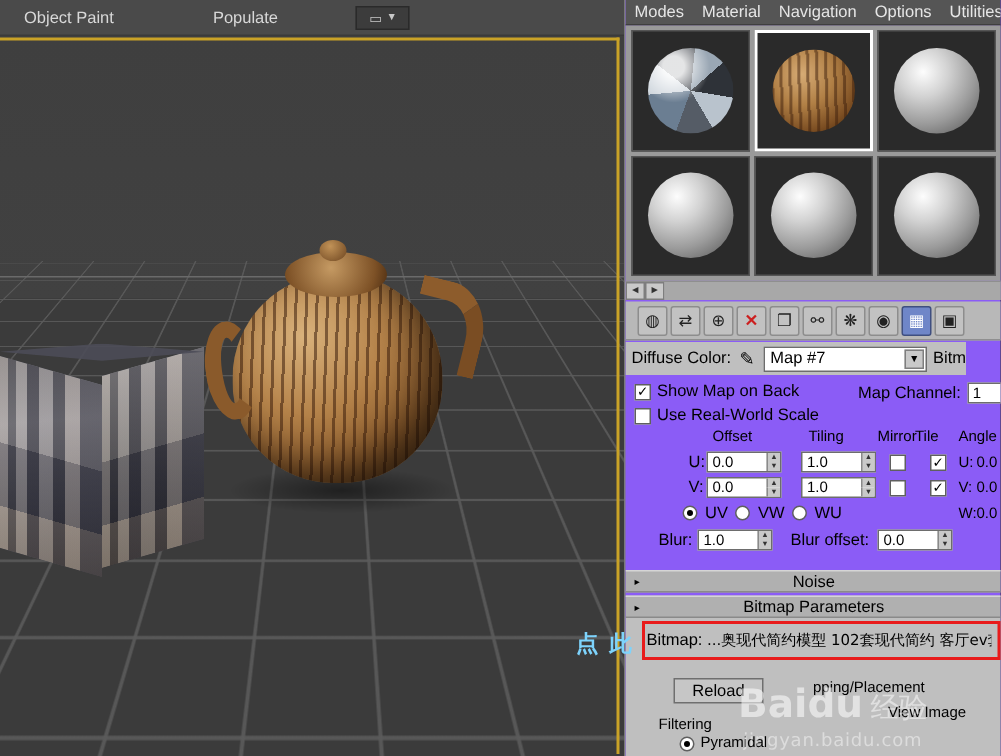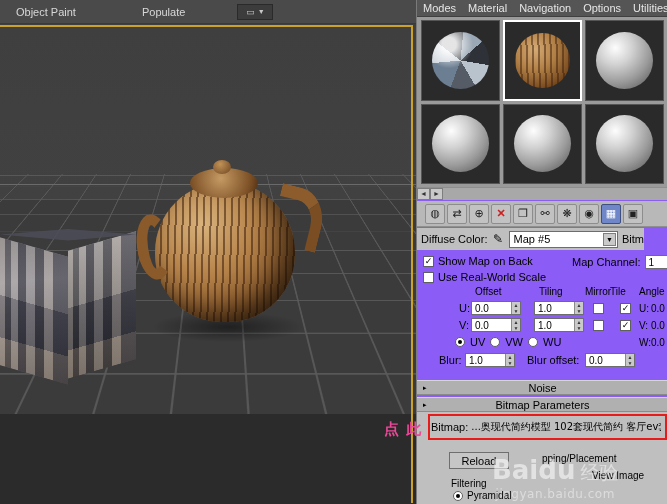--- a/index.html
+++ b/index.html
@@ -9,21 +9,21 @@
     background:#2b2b2b;
     font-family:"Liberation Sans", sans-serif;
     font-size:11px;
     color:#000;
     overflow:hidden;
     position:relative;
   }
 
   
   #viewport-panel {
-    position:absolute; left:0; top:0; width:416px; height:414px;
+    position:absolute; left:0; top:0; width:416px; height:504px;
     background:#d946ef;
     overflow:hidden;
   }
   #vp-toolbar {
     position:absolute; left:0; top:0; width:416px; height:24px;
     background:#4a4a4a;
     border-bottom:1px solid #3a3a3a;
     display:flex; align-items:center;
   }
   .vp-tool-label {
@@ -150,21 +150,21 @@
   }
   #wm-main { display:flex; align-items:baseline; }
   #wm-bai { font-size:26px; font-weight:bold; color:rgba(255,255,255,.55); font-family:"DejaVu Sans", sans-serif; }
   #wm-du  { font-size:26px; font-weight:bold; color:rgba(255,255,255,.55); font-family:"DejaVu Sans", sans-serif; }
   #wm-cn  { font-size:19px; color:rgba(255,255,255,.5); margin-left:5px; font-family:Liberation Mono, monospace; }
   #wm-sub { font-size:12px; color:rgba(255,255,255,.45); letter-spacing:.5px; margin-top:1px; font-family:"DejaVu Sans", sans-serif; }
 
   
   #annot-text {
     position:absolute; left:384px; top:420px; z-index:55;
-    color:#ec4899; font-size:15px; font-weight:bold;
+    color:#7dd3fc; font-size:15px; font-weight:bold;
     font-family:"DejaVu Sans", sans-serif;
     letter-spacing:1px;
     text-align:right;
   }
   #annot-box {
     position:absolute; left:428px; top:414px; width:239px; height:26px;
     border:2px solid #e81b1b; z-index:54;
   }
 
   
@@ -325,21 +325,21 @@
   }
   #reload-btn {
     position:absolute; left:32px; top:40px; width:60px; height:17px;
     background:#c6c6c6; border:1px solid #6f6f6f;
     display:flex; align-items:center; justify-content:center; font-size:11px;
   }
   #crop-label { position:absolute; left:125px; top:41px; font-size:10px; }
   #view-image-btn {
     position:absolute; left:175px; top:58px; font-size:10px;
   }
-  #filtering-label { position:absolute; left:22px; top:66px; font-size:10px;margin-left:12px; }
+  #filtering-label { position:absolute; left:22px; top:66px; font-size:10px; }
   #filter-pyr { position:absolute; left:36px; top:78px; display:flex; align-items:center; gap:4px; font-size:10px; }
   #place-label { position:absolute; left:205px; top:95px; font-size:12px; }
 </style>
 </head>
 <body>
 
 <div id="viewport-panel">
 
   <div id="vp-toolbar">
     <div class="vp-tool-label" id="vp-tool-obj">Object Paint</div>
@@ -439,21 +439,21 @@
     <div class="tb-icon">❋</div>
     <div class="tb-icon">◉</div>
     <div class="tb-icon active">▦</div>
     <div class="tb-icon">▣</div>
   </div>
 
   <div id="diffuse-row">
     <span class="lbl">Diffuse Color:</span>
     <span class="eyedrop">✎</span>
     <div class="combo" style="width:132px;">
-      <span>Map #5</span>
+      <span>Map #7</span>
       <span class="arrow">▼</span>
     </div>
     <span class="lbl">Bitm</span>
   </div>
 
   <div class="chk-row" id="show-map-row">
     <span class="chk">✓</span>
     <span class="lbl">Show Map on Back</span>
   </div>
 

